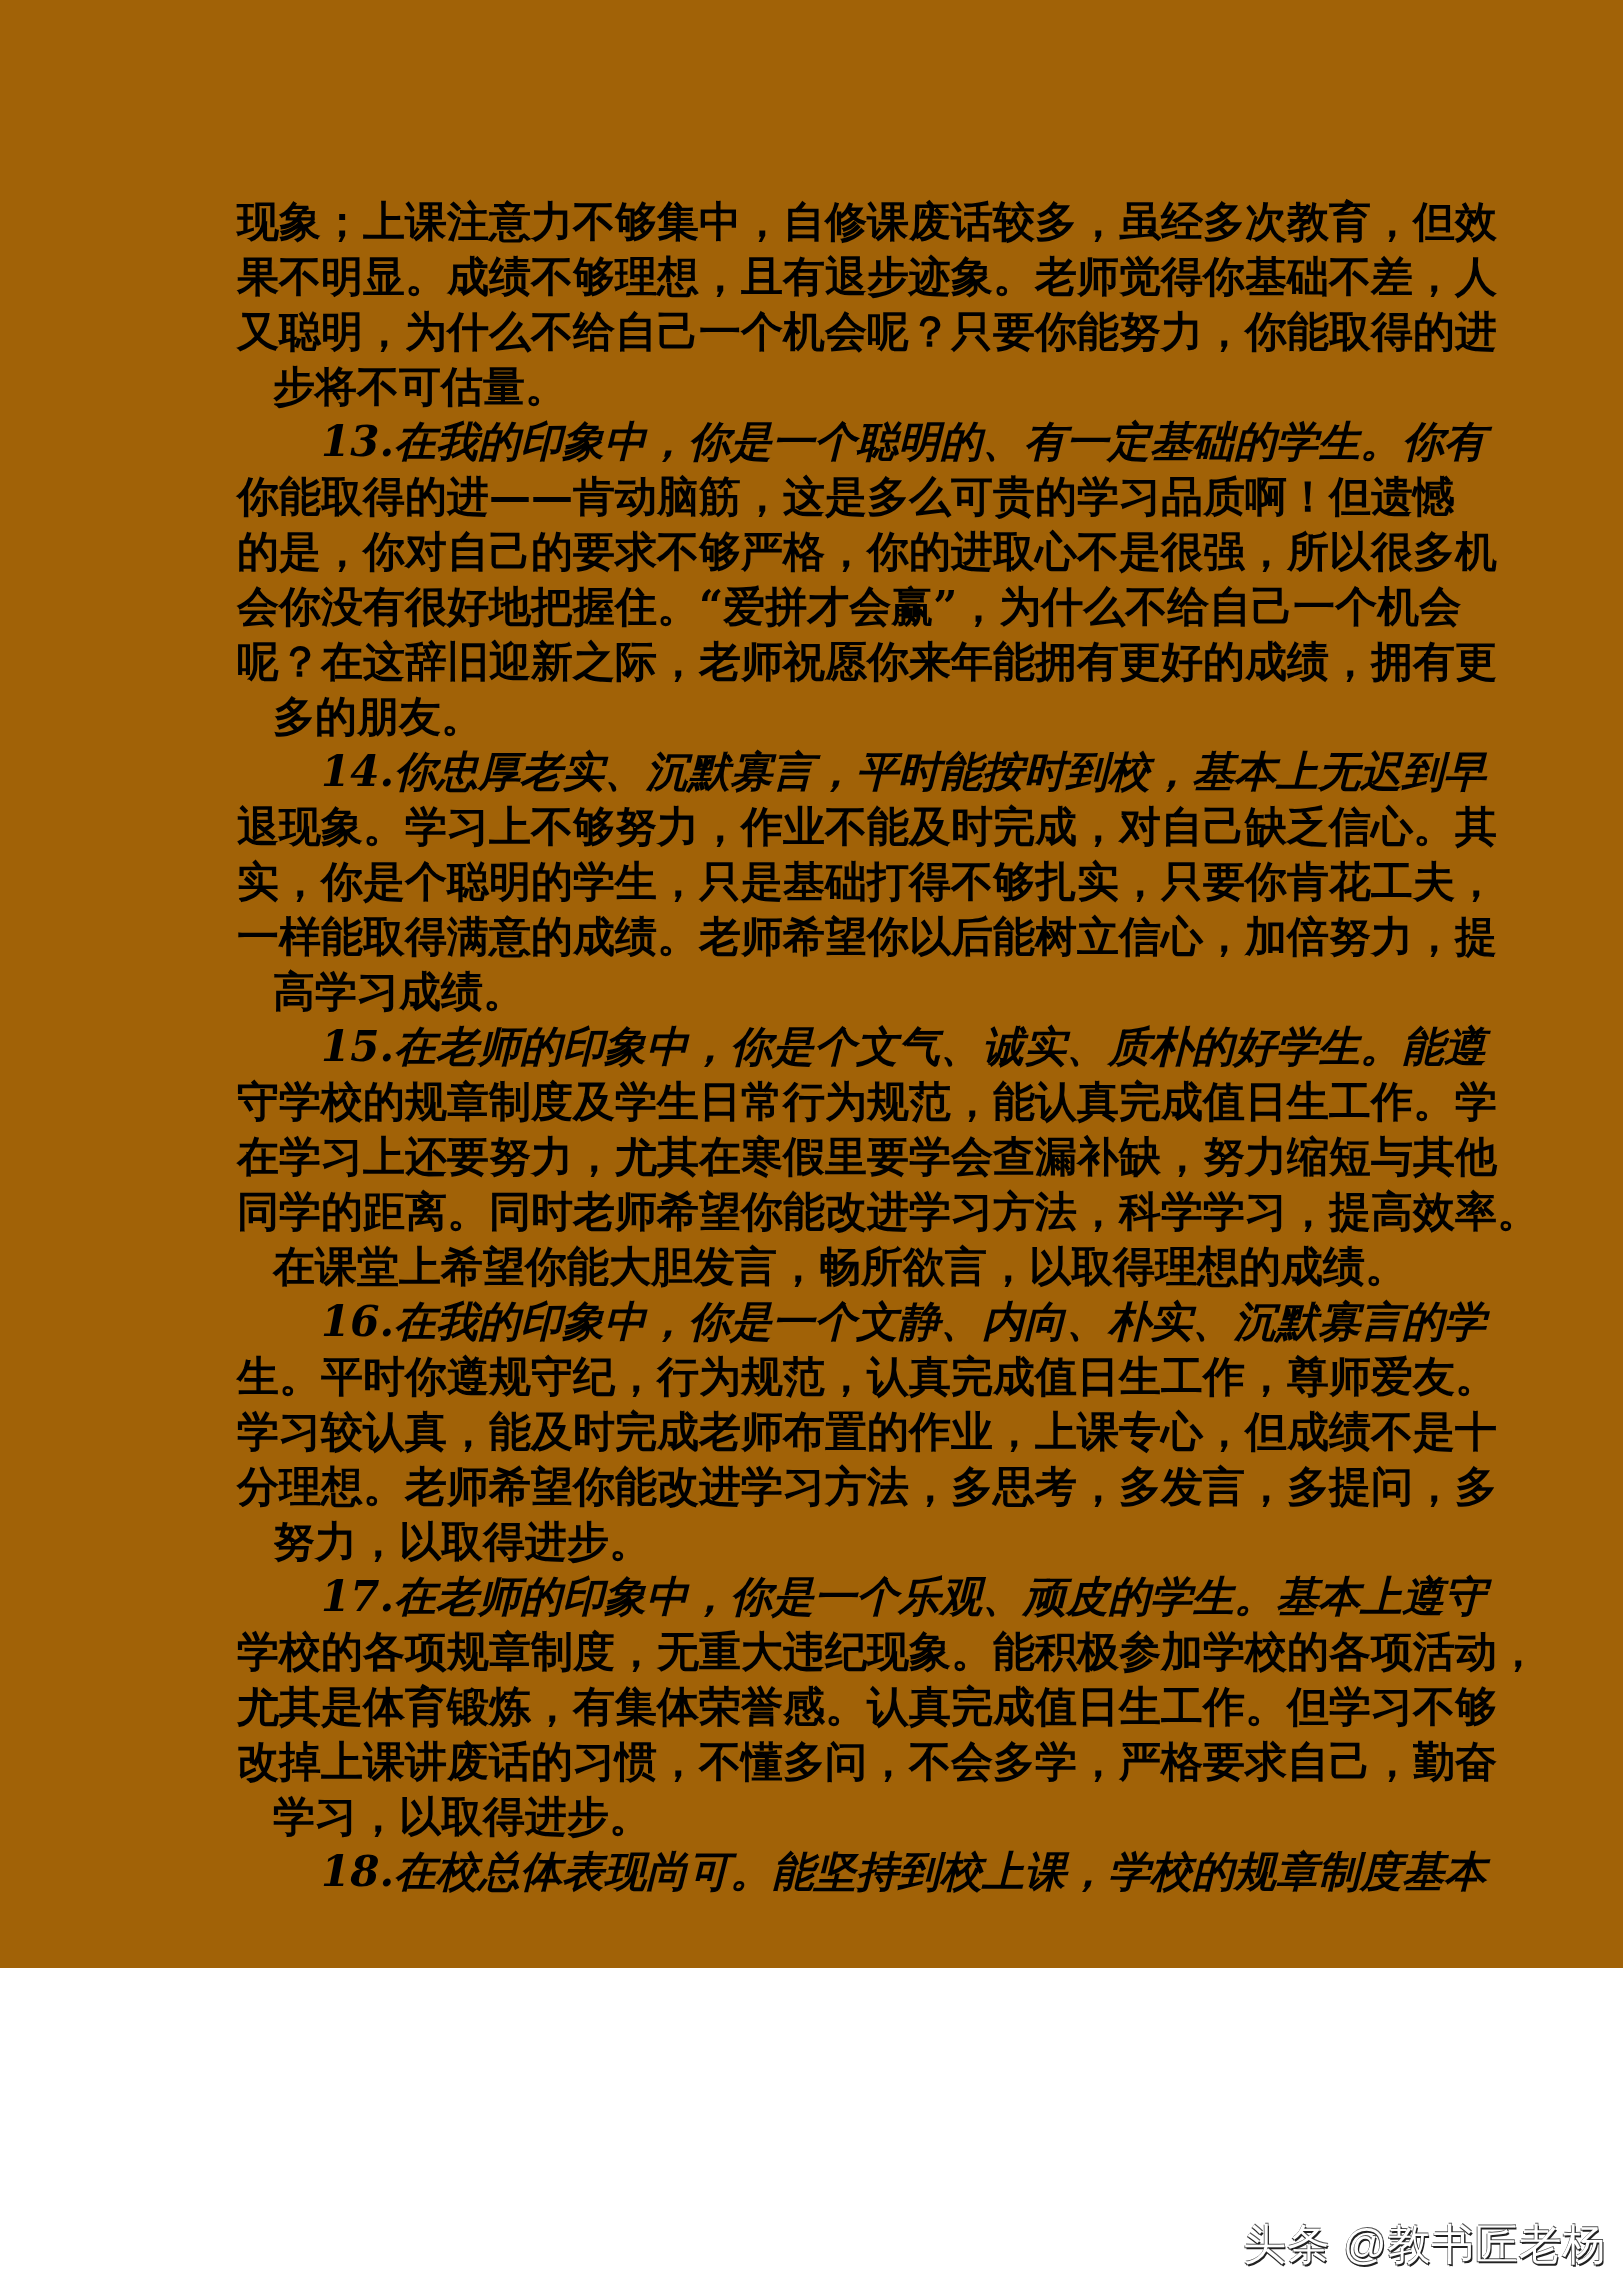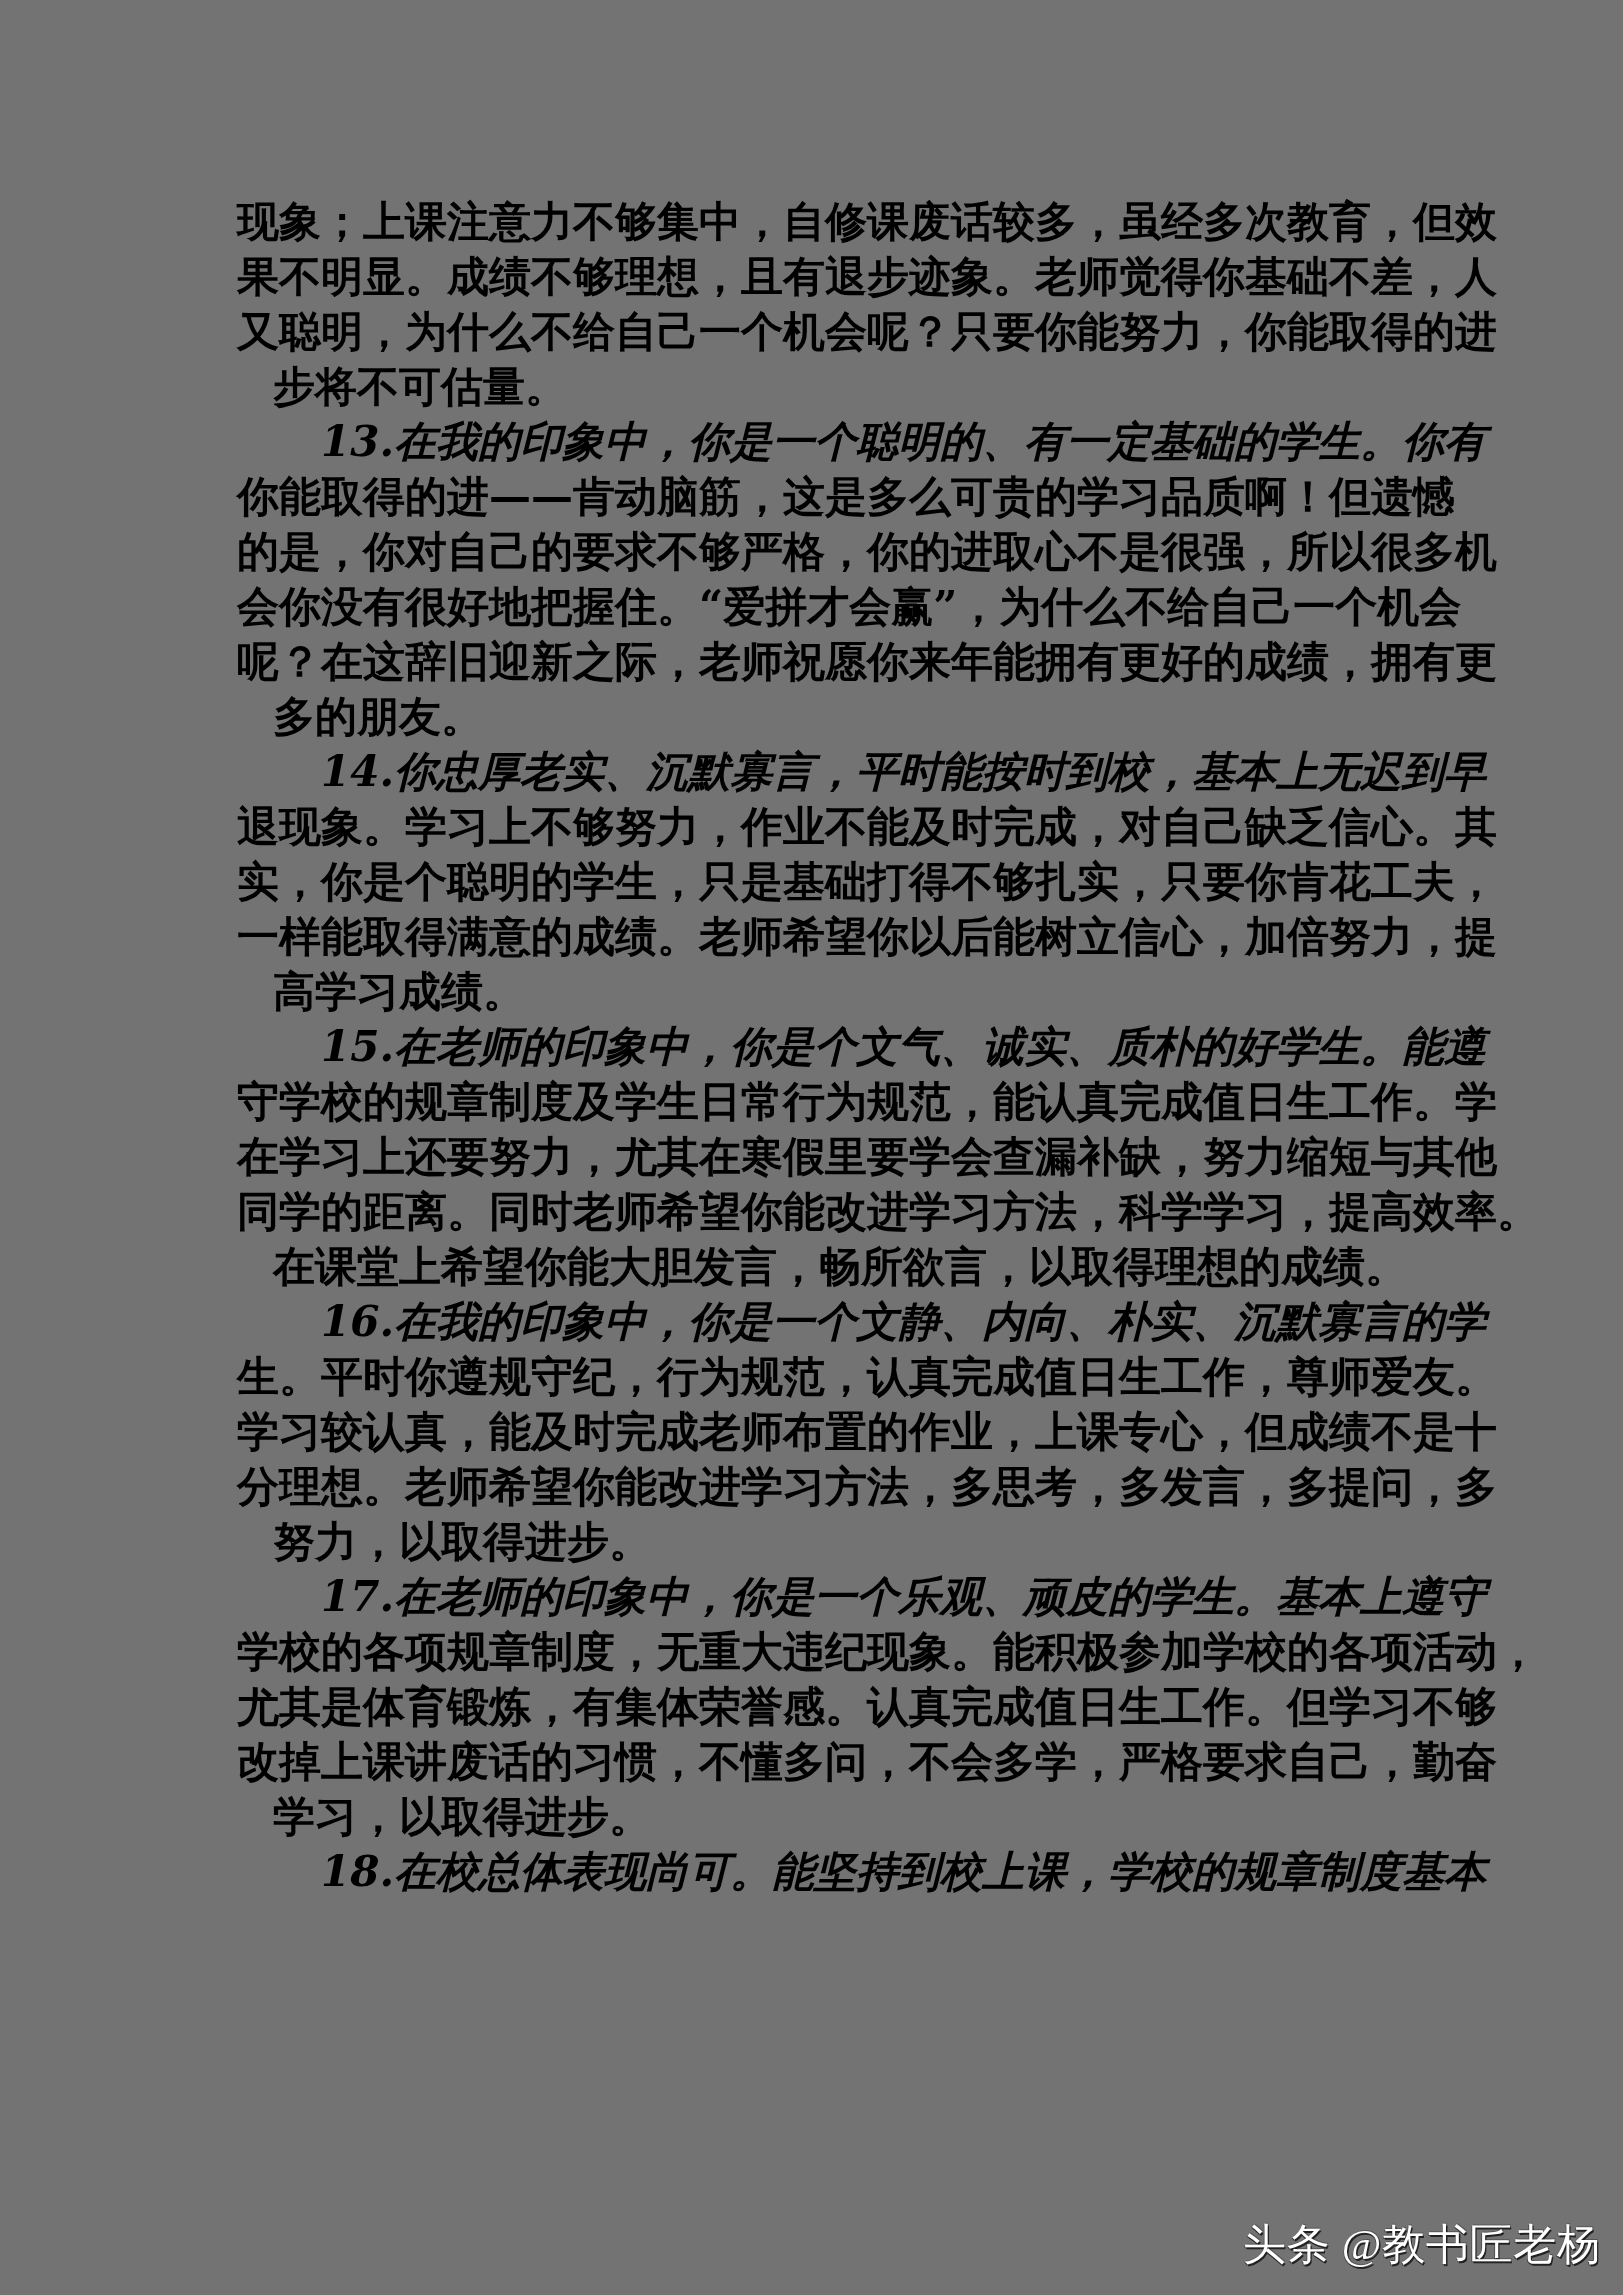--- a/index.html
+++ b/index.html
@@ -1,33 +1,33 @@
 <!DOCTYPE html>
 <html style="font-size:10.5px"><head>
 <meta charset="utf-8">
 <style>
   html, body { margin: 0; padding: 0; background: #ffffff; }
   body { width: 1623px; height: 2295px; position: relative; overflow: hidden; }
   .page {
-    position: absolute; left: 0; top: 0; width: 1623px; height: 2295px; background: #737373;
+    position: absolute; left: 0; top: 0; width: 1623px; height: 1968px; background: #a16207;
   }
   .text-block {
     position: absolute; left: 237px; top: 194px; width: 1127px;
     font-family: "DejaVu Serif", "Liberation Serif", serif;
     font-weight: bold; font-size: 42px; color: #000000;
   }
   .line {
     height: 55px; line-height: 55px; white-space: nowrap;
     text-align: justify; text-align-last: justify; overflow: visible;
   }
   .line.last { text-align-last: left; margin-left: 36px; }
   .line.indent { padding-left: 84px; font-style: italic; }
   .watermark {
     position: absolute; left: 1243px; top: 2216px;
-    font-family: Liberation Serif, serif;
+    font-family: Liberation Sans, sans-serif;
     font-size: 43px; color: #ffffff; letter-spacing: 0.7px;
     text-shadow: 1.3px 2px 0 #222222, -0.7px 0.7px 0 #444444, 0.7px -0.7px 0 #555555;
     white-space: nowrap;
     text-align: right;
   }
 </style>
 </head>
 <body>
 
 <div class="page">

